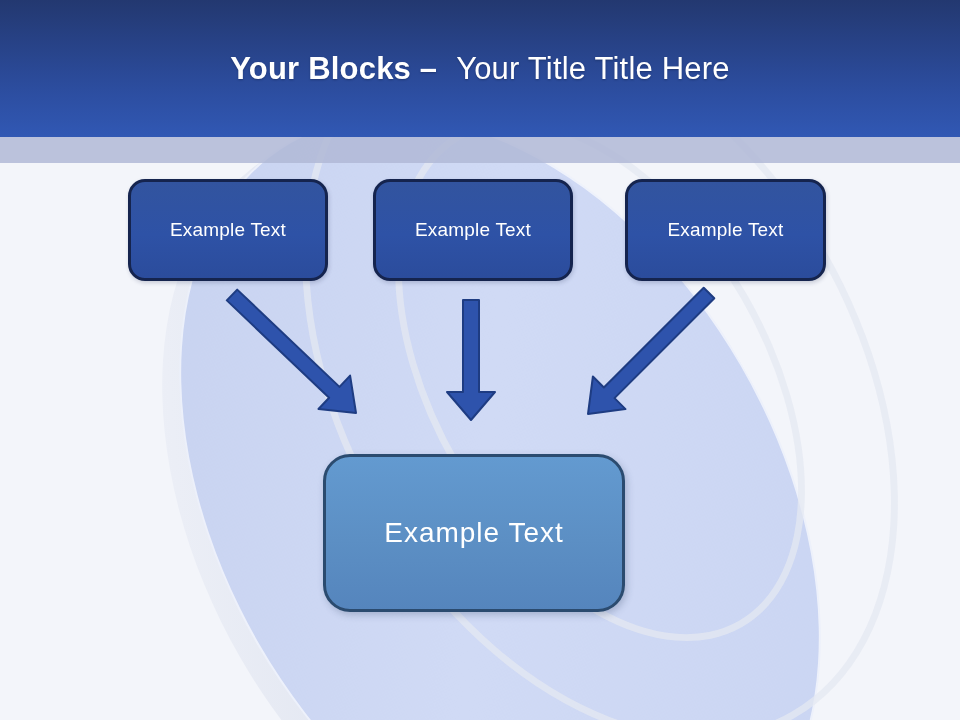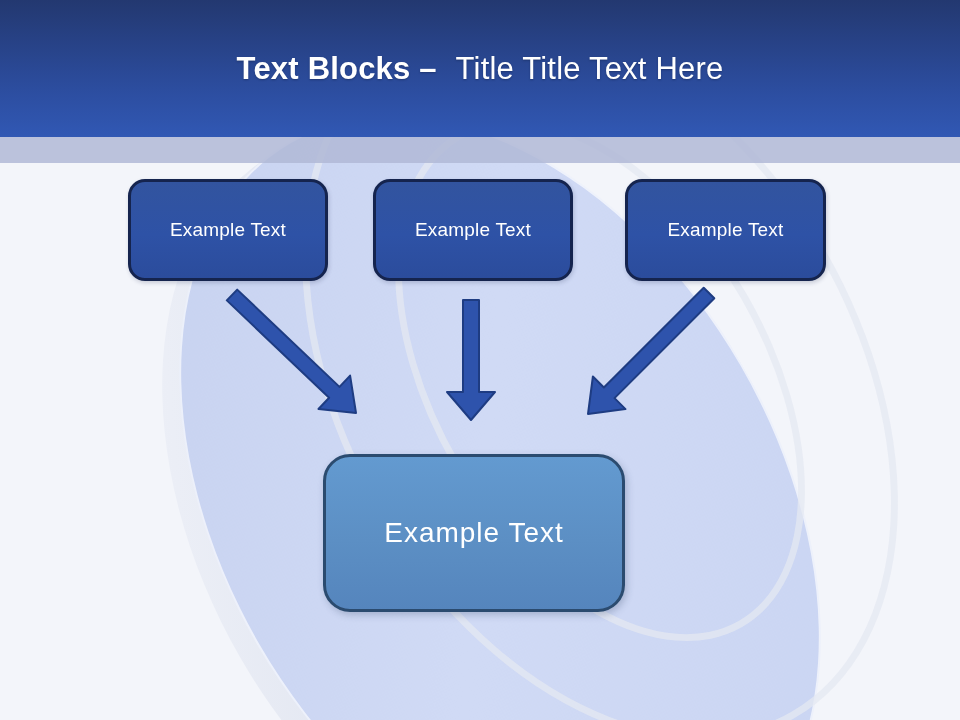--- a/index.html
+++ b/index.html
@@ -97,22 +97,22 @@
     <div class="disc-side"></div>
     <div class="disc-face"></div>
     <div class="disc-ring ring-outer"></div>
     <div class="disc-ring ring-inner"></div>
   </div>
 
   <div class="accent-stripe"></div>
 
   <div class="title-bar">
     <div class="page-title">
-      <span class="t-bold">Text Blocks –</span>
-      <span class="t-regular">Title Title Text Here</span>
+      <span class="t-bold">Your Blocks –</span>
+      <span class="t-regular">Your Title Title Here</span>
     </div>
   </div>
 
   <svg class="arrows-layer" width="960" height="720" viewBox="0 0 960 720">
     <polygon class="arrow" points="226.8,300.4 329.1,397.7 318.5,409 356,413 350.1,375.6 339.5,386.9 237.2,289.6"></polygon>
     <polygon class="arrow" points="463,300 463,392 447,392 471,420 495,392 479,392 479,300"></polygon>
     <polygon class="arrow" points="703.7,287.7 603.9,387.5 592.9,376.5 588,414 625.5,409.1 614.5,398.1 714.3,298.3"></polygon>
   </svg>
 
   <div class="example-box box-1">

